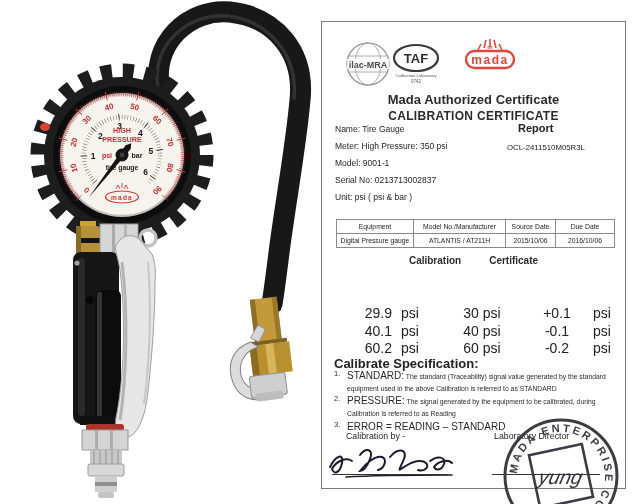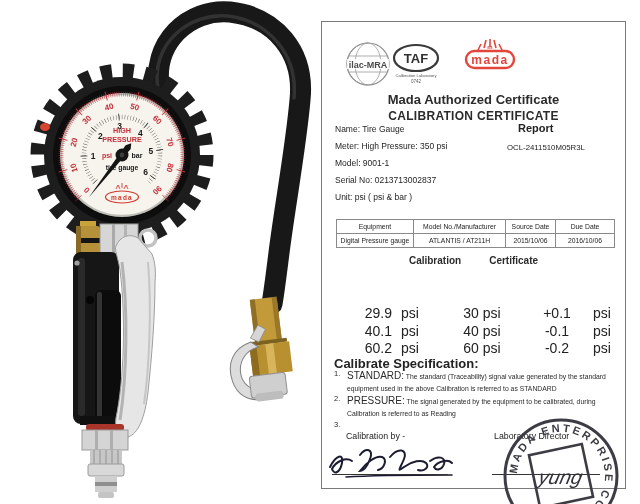--- a/index.html
+++ b/index.html
@@ -263,20 +263,21 @@
         <span><span class="lead">STANDARD:</span>
           <span>The standard (Traceability) signal value generated by the standard equipment used in the above Calibration is referred to as STANDARD</span></span>
       </div>
       <div class="item">
         <span class="num">2.</span>
         <span><span class="lead">PRESSURE:</span>
           <span>The signal generated by the equipment to be calibrated, during Calibration is referred to as Reading</span></span>
       </div>
       <div class="item">
         <span class="num">3.</span>
+        <span><span class="lead">ERROR = READING – STANDARD</span></span>
       </div>
     </div>
 
     <div class="cal-by">Calibration by -</div>
     <div class="lab-dir">Laboratory Director</div>
 
     <svg class="sig-svg" width="160" height="46" viewBox="0 0 160 46">
       <path d="M4,30 C10,18 18,16 16,26 C14,36 8,38 6,32 C10,24 20,20 26,24 M34,18 C40,10 48,12 44,22 C41,30 38,34 34,34 C40,26 50,18 56,20 C62,22 58,32 52,33 M64,20 C72,10 82,12 78,22 C74,32 70,36 78,30 C86,24 96,22 100,26 C104,30 98,35 92,33 M104,24 C112,18 120,20 118,27 C116,33 110,34 108,30 C112,24 122,22 126,26" fill="none" stroke="#1c1c30" stroke-width="2" stroke-linecap="round"></path>
       <path d="M20,40 C50,38 90,38 126,38" fill="none" stroke="#1c1c30" stroke-width="1.6" stroke-linecap="round"></path>
     </svg>

